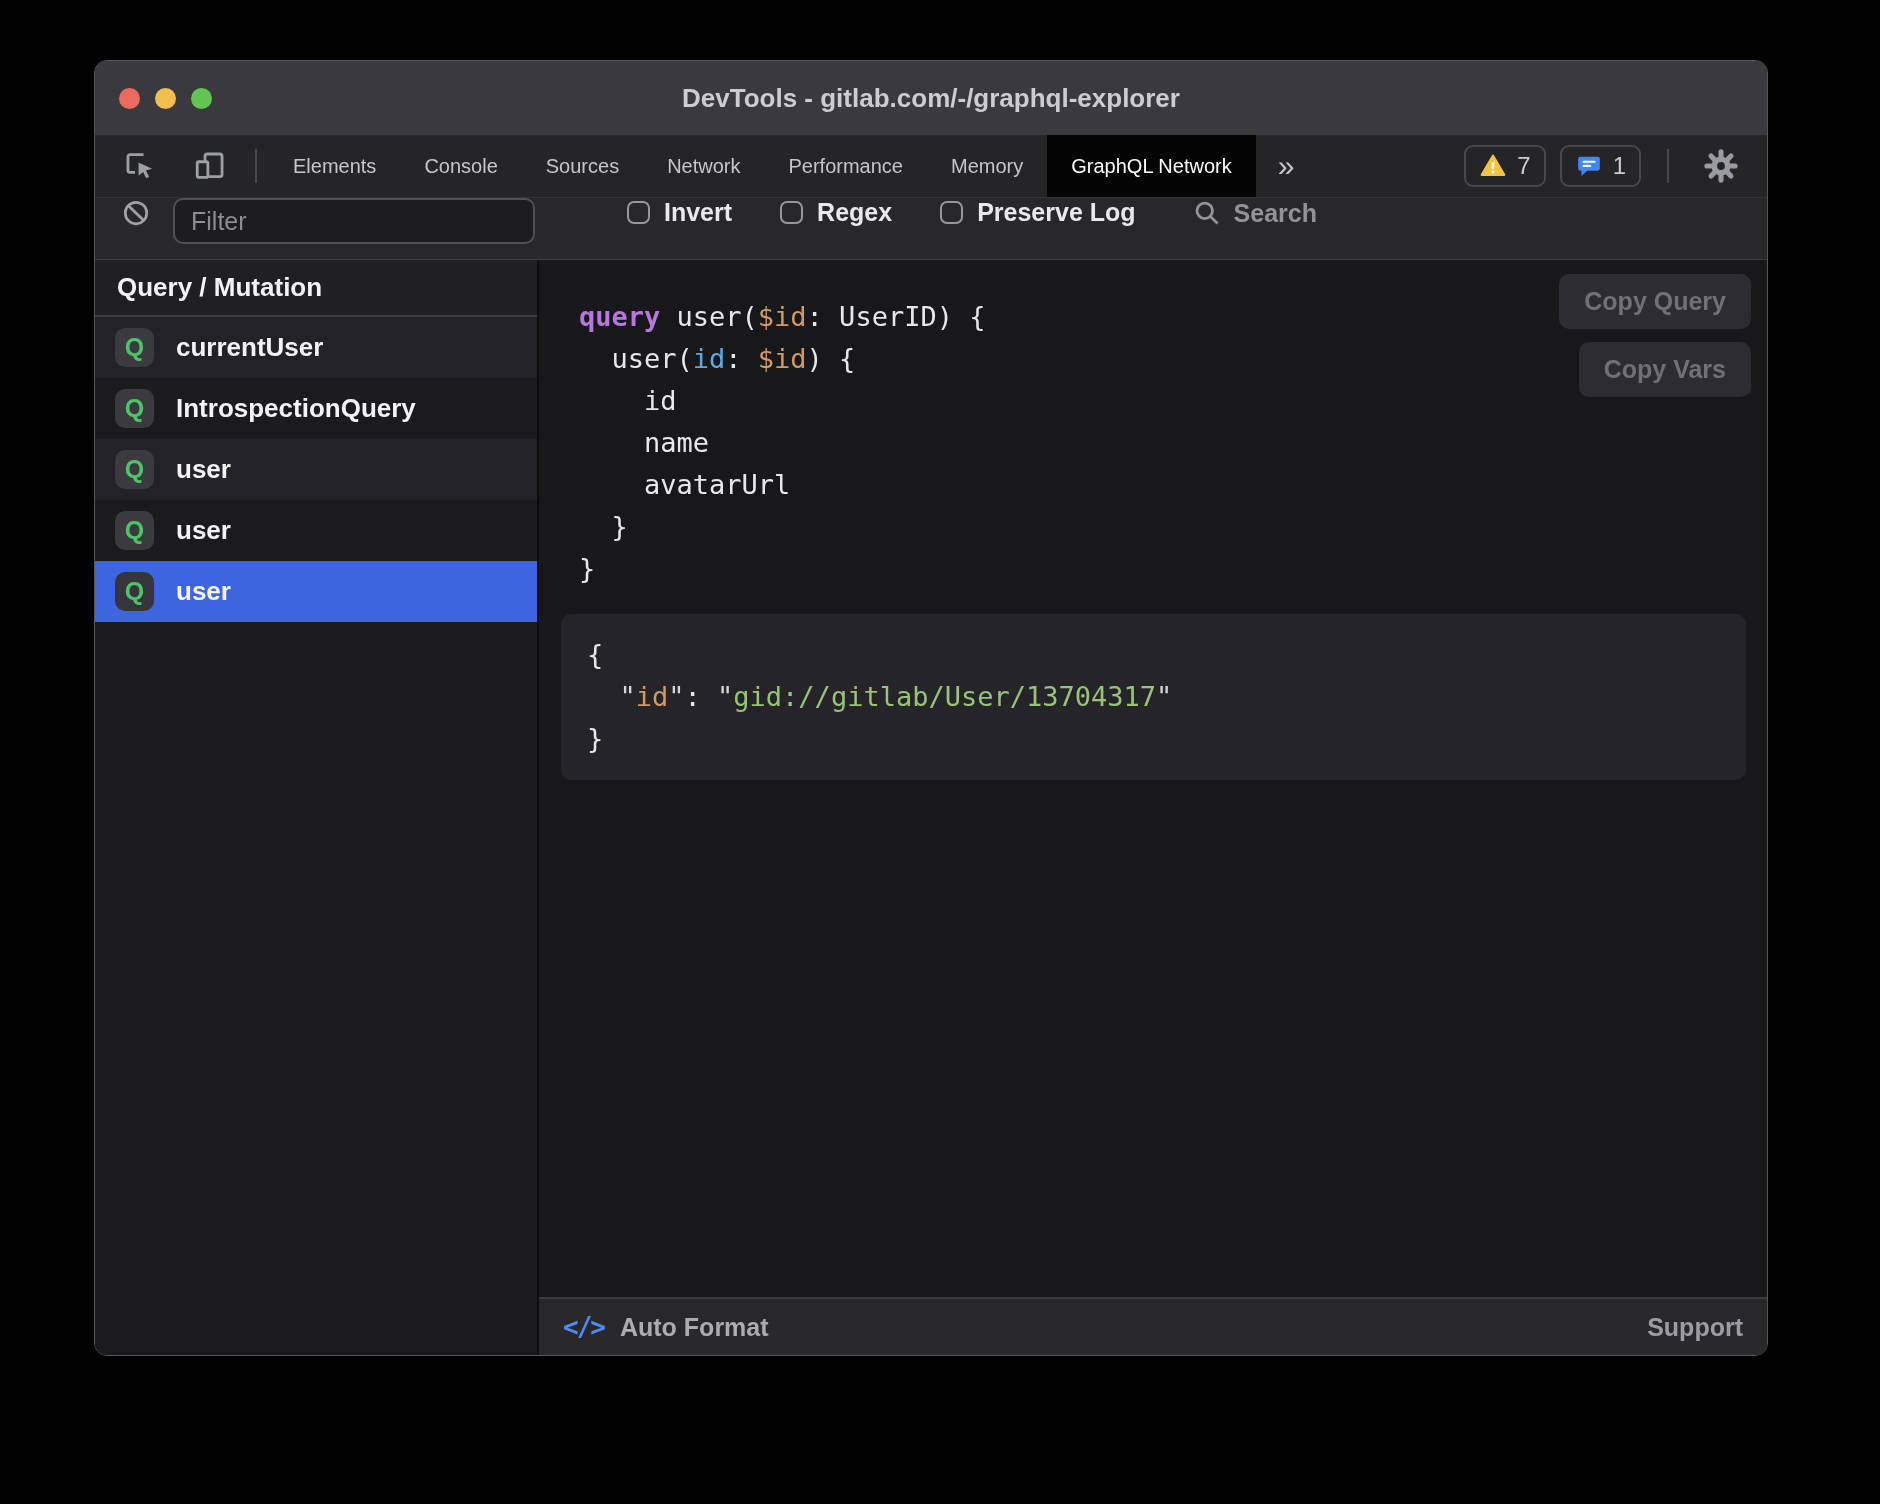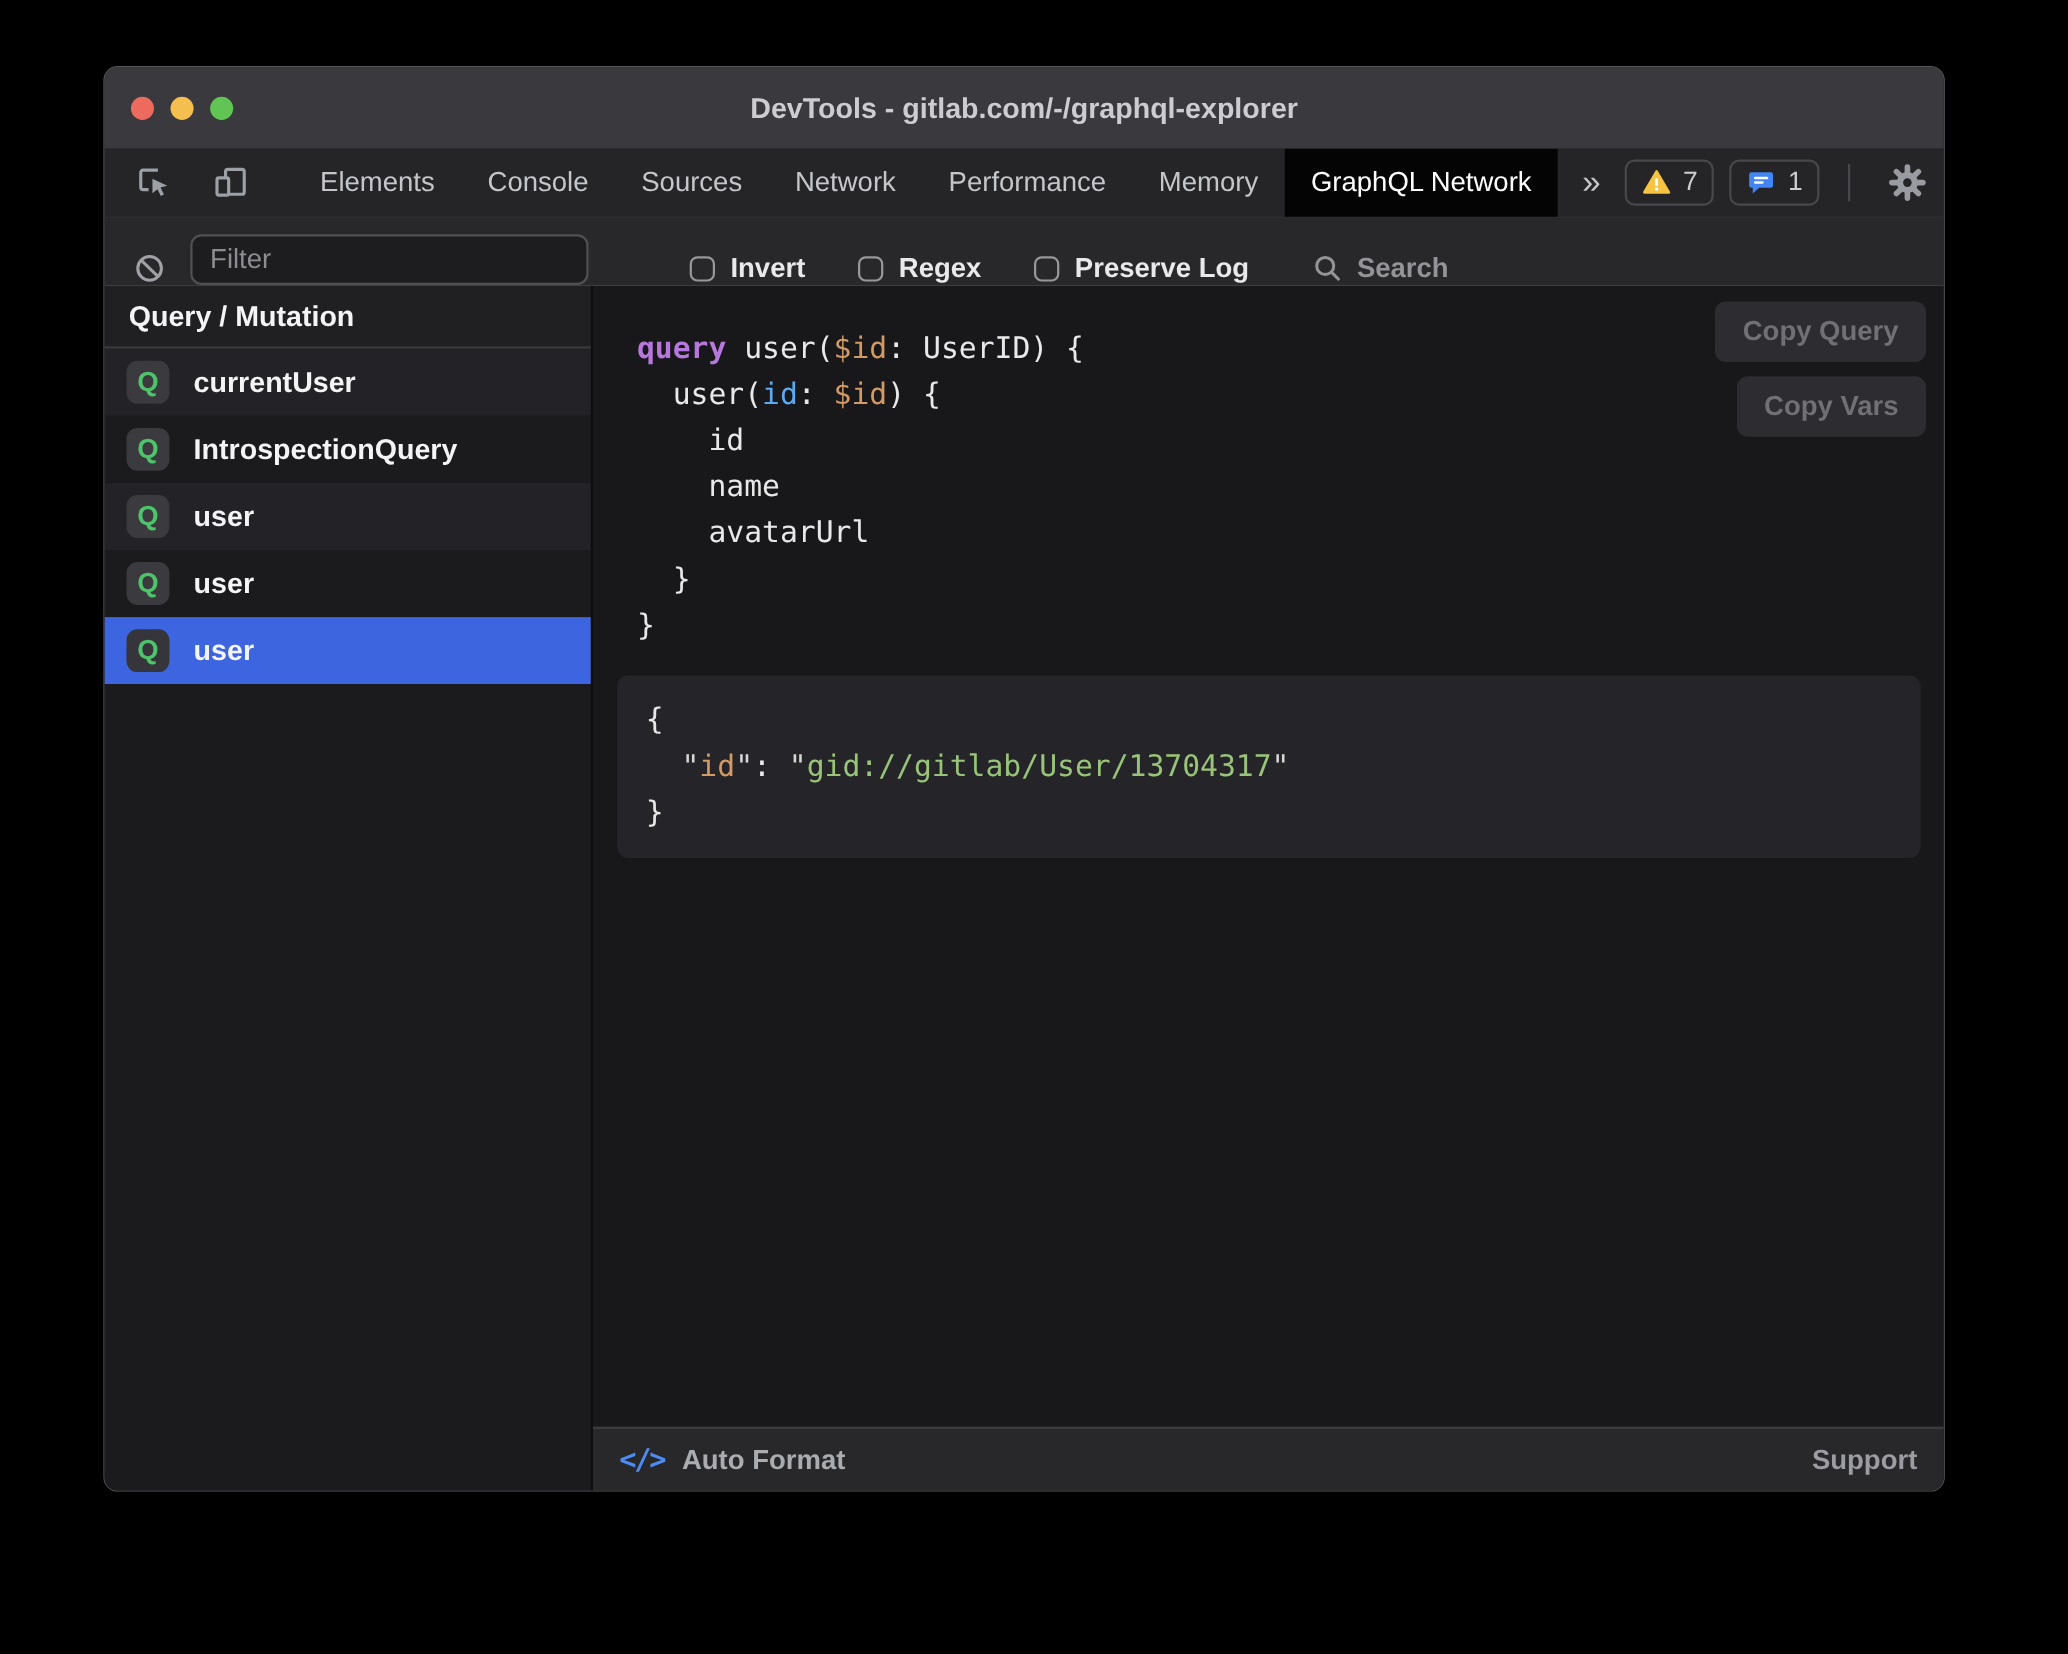--- a/index.html
+++ b/index.html
@@ -20,31 +20,31 @@
     display:flex; align-items:center; justify-content:center; }
   .traffic { position:absolute; left:24px; top:0; height:100%; display:flex; align-items:center; gap:15px; }
   .light { width:21px; height:21px; border-radius:50%; }
   .light.red { background:#ed6a5e; } .light.yellow { background:#f5bf4f; } .light.green { background:#61c554; }
   .title { font-size:26px; font-weight:bold; color:#cdcdd1; }
   
   .toolbar { height:63px; flex:0 0 auto; background:#252528; display:flex; align-items:stretch;
     border-bottom:1px solid #323236; }
   .tool-icons { display:flex; align-items:center; padding:0 8px 0 20px; gap:20px; }
   .vdiv { width:2px; height:34px; background:#48484c; align-self:center; margin:0 12px; }
-  .tab { display:flex; align-items:center; padding:0 24px; font-size:25px; color:#c5c6c9; white-space:nowrap; }
+  .tab { display:flex; align-items:center; padding:0 24px; font-size:20px; color:#c5c6c9; white-space:nowrap; }
   .tab.active-panel { background:#040405; color:#ffffff; }
   .overflow-chev { display:flex; align-items:center; padding:0 22px; color:#c5c6c9; font-size:30px; }
   .toolbar-right { margin-left:auto; display:flex; align-items:center; gap:14px; padding-right:20px; }
   .badge { display:flex; align-items:center; gap:10px; border:2px solid #48484c; border-radius:9px;
     height:42px; padding:0 13px; }
   .badge .count { font-size:24px; color:#cdcdd1; }
   .iconbtn { display:flex; align-items:center; justify-content:center; padding:0 8px; }
   
   .filterbar { height:62px; flex:0 0 auto; background:#28282b; border-bottom:1px solid #3e3e42;
-    display:flex; align-items:flex-end; padding-left:18px; }
+    display:flex; align-items:flex-start; padding-left:18px; }
   .filter-input { width:362px; height:46px; margin-left:14px; background:#1d1d20;
     border:2px solid #505054; border-radius:10px; color:#e8e8ea; font-size:25px;
     padding:0 16px; outline:none; font-family:"Liberation Sans",sans-serif; }
   .filter-input::placeholder { color:#8c8c91; }
   .check-group { display:flex; align-items:center; gap:14px; margin-left:48px; }
   .check-group.first { margin-left:92px; }
   .checkbox { width:23px; height:23px; border:2.5px solid #97979c; border-radius:7px; background:transparent; flex:0 0 auto; }
   .check-label { font-size:25px; font-weight:bold; color:#e9e9eb; }
   .search { display:flex; align-items:center; gap:12px; margin-left:56px; }
   .search-label { font-size:25px; font-weight:bold; color:#939398; }

